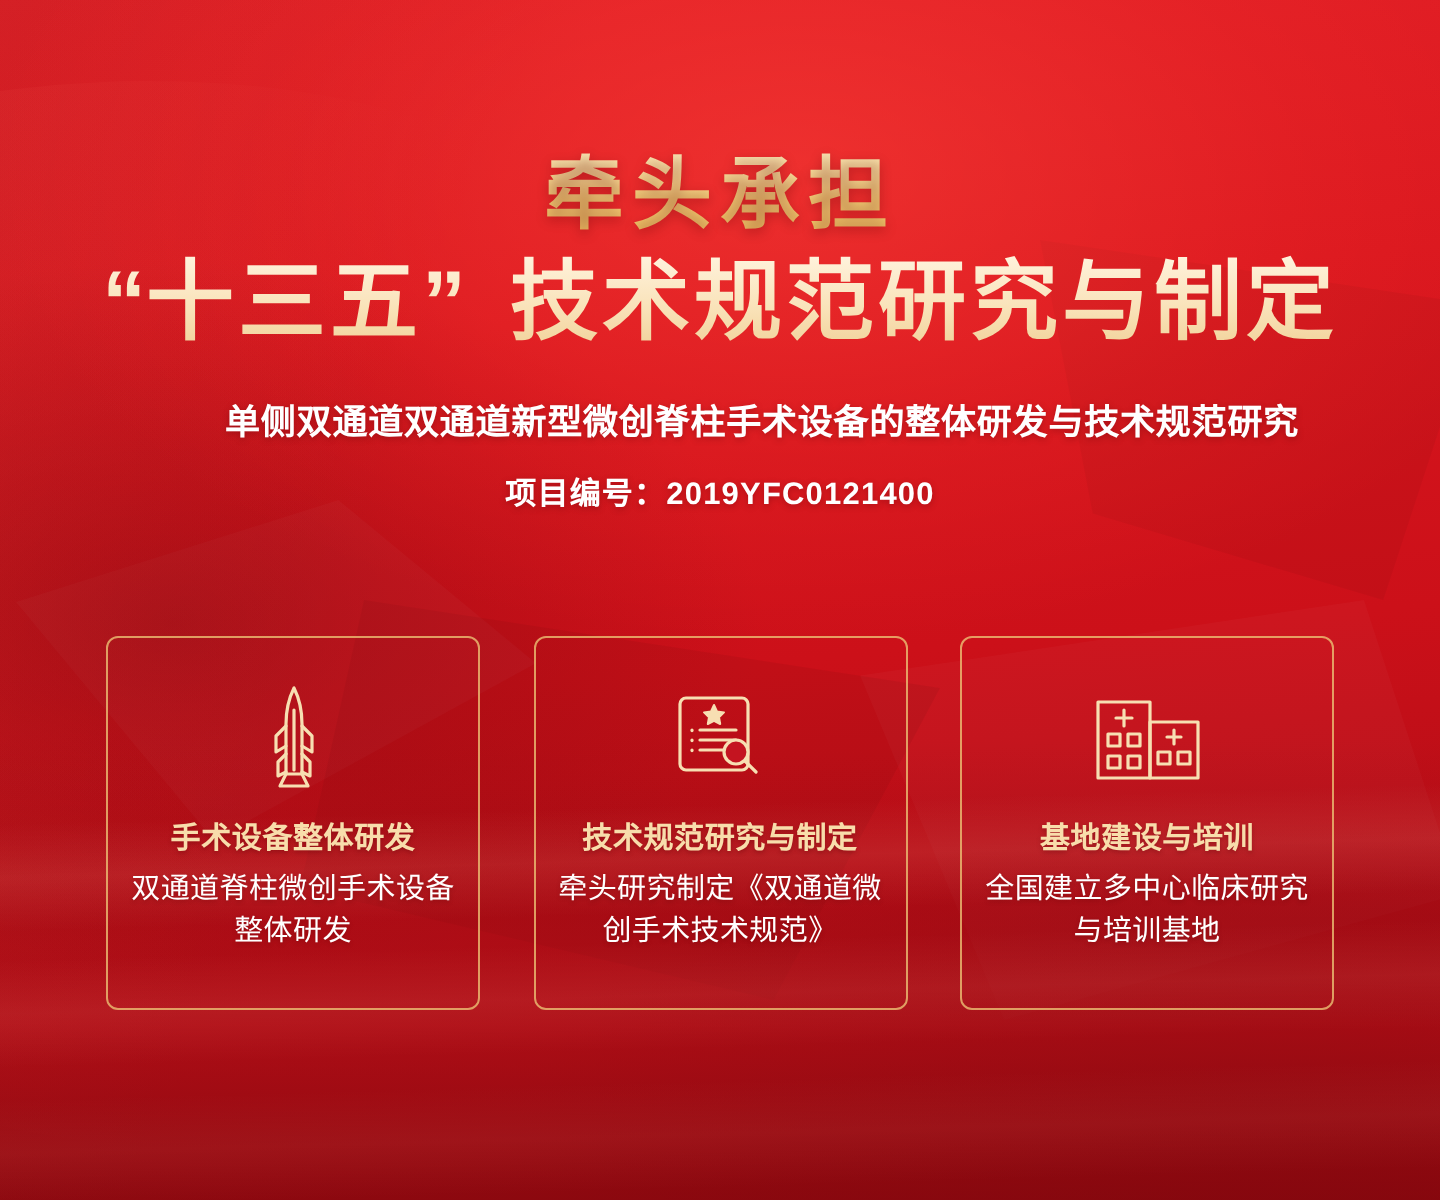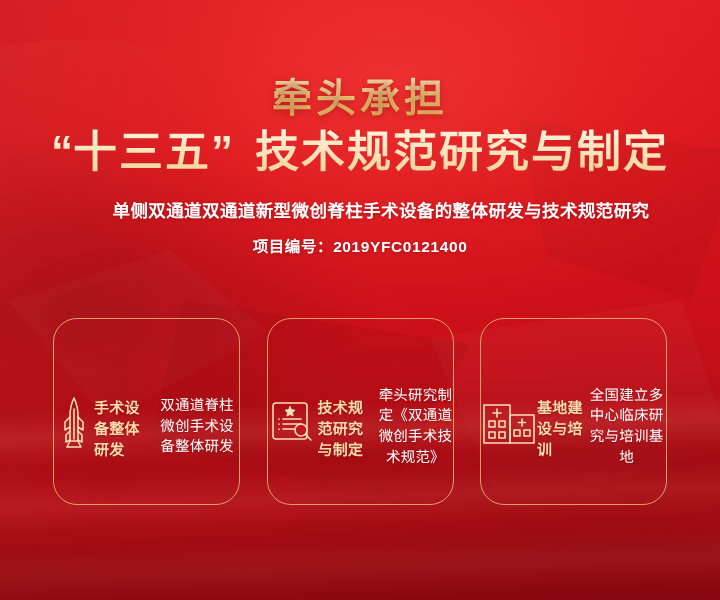--- a/index.html
+++ b/index.html
@@ -148,23 +148,24 @@
     top: 318px;
     width: 614px;
     display: flex;
     justify-content: space-between;
     z-index: 4;
   }
   .card {
     width: 187px;
     height: 187px;
     border: 1px solid rgba(236,193,116,0.80);
-    border-radius: 24px;
+    border-radius: 6px;
     box-sizing: border-box;
     display: flex;
+    flex-direction: column;
     align-items: center;
     padding-top: 22px;
   }
   .card-icon {
     height: 56px;
     display: flex;
     align-items: center;
     justify-content: center;
   }
   .card-icon svg { display: block; }

